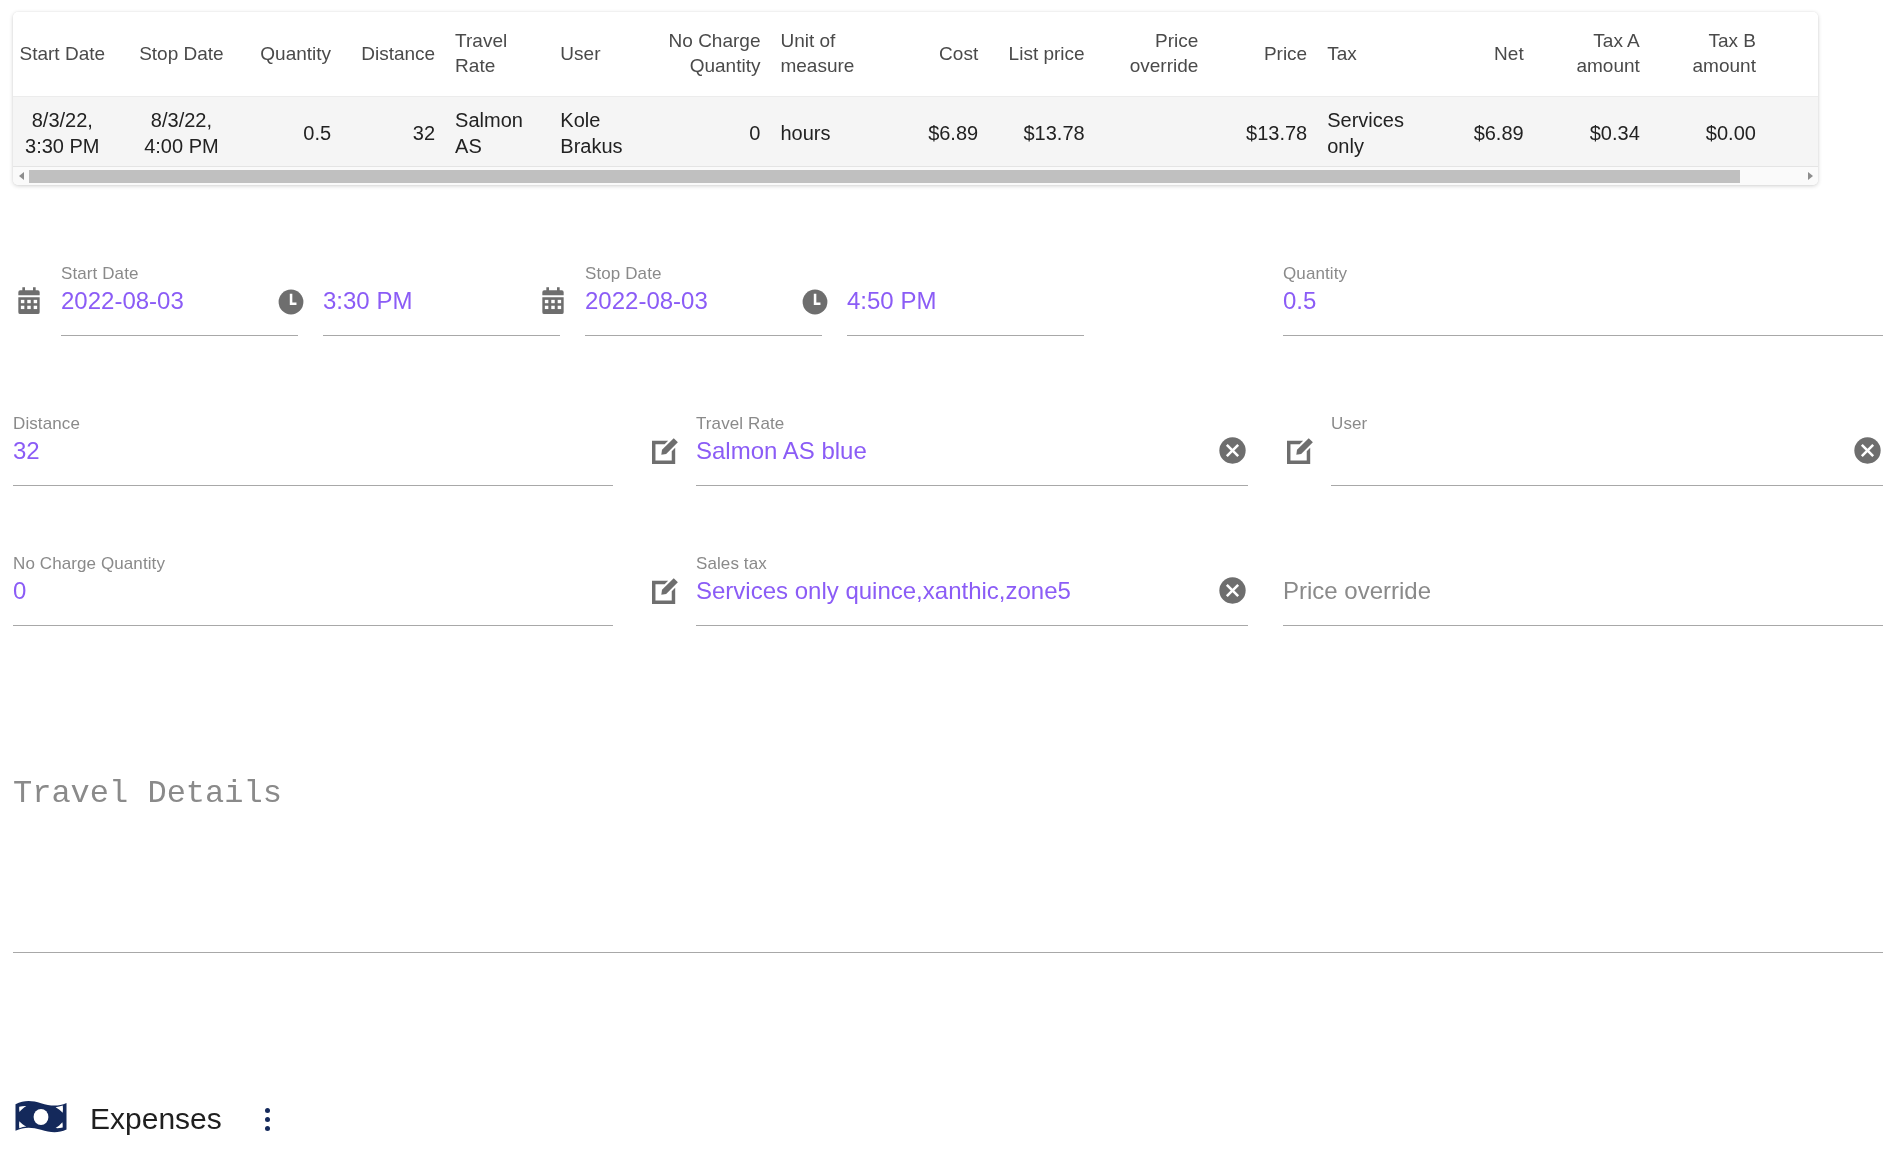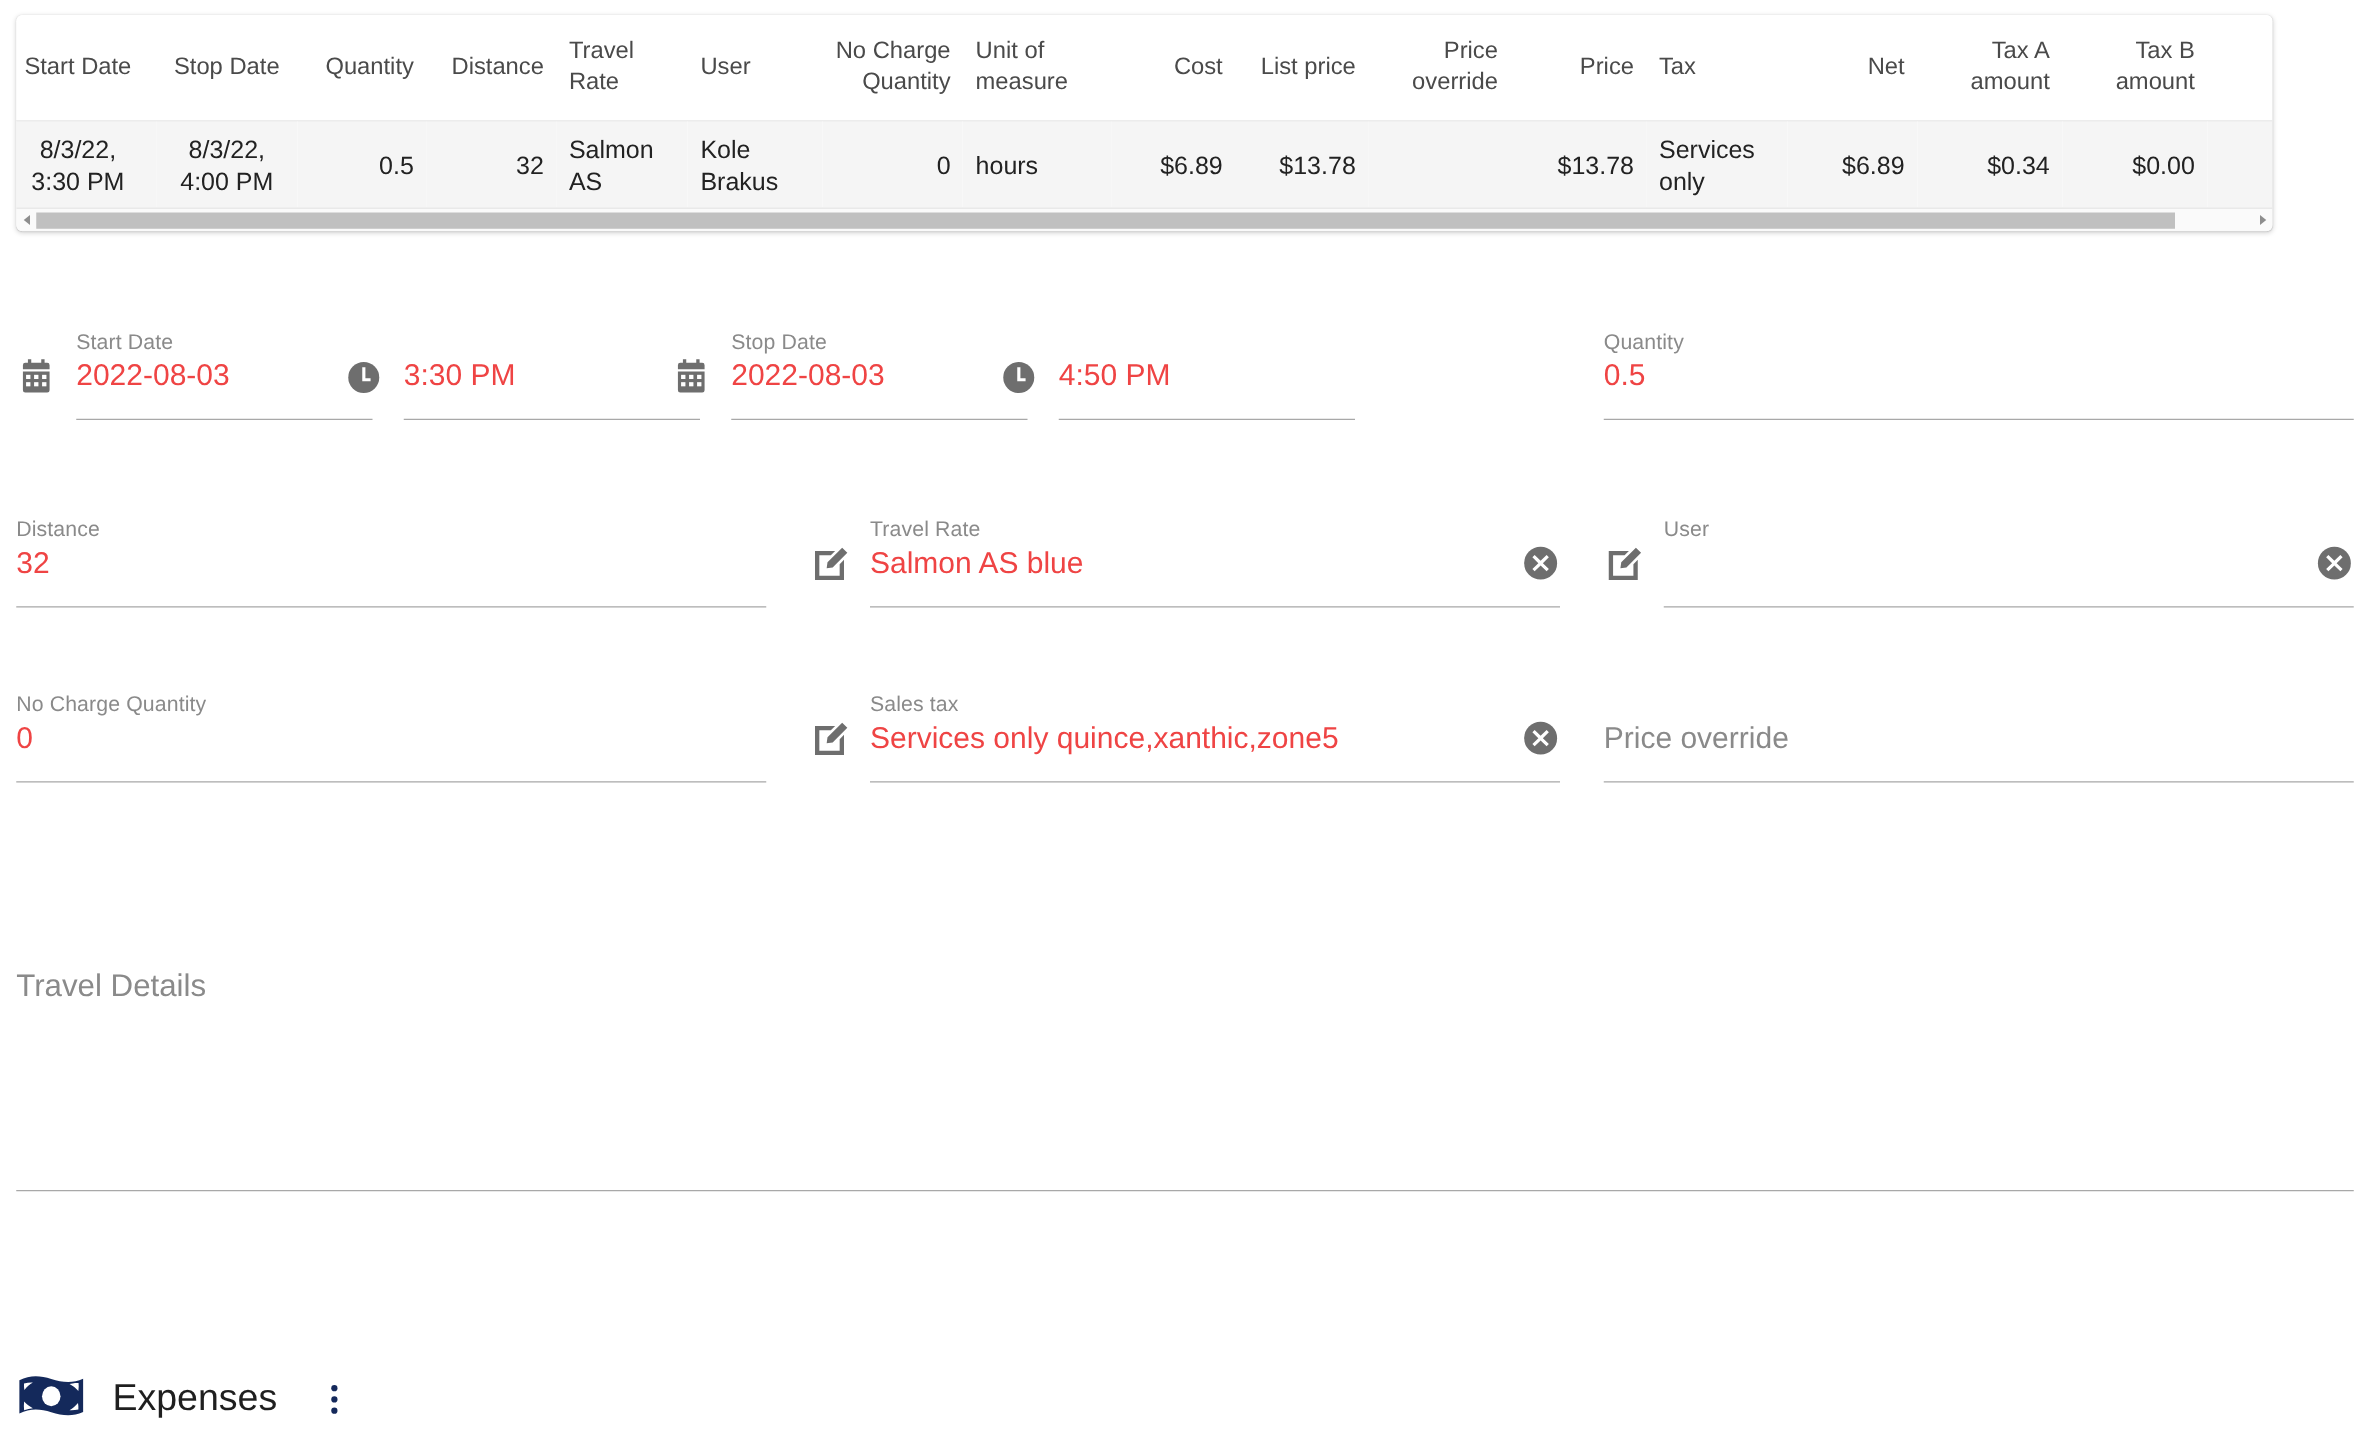--- a/index.html
+++ b/index.html
@@ -125,21 +125,21 @@
     left: 0; top: 0;
     font-size: 17px;
     color: #8a8a8a;
     letter-spacing: .1px;
     white-space: nowrap;
   }
   .field .fvalue {
     position: absolute;
     left: 0; top: 23px;
     font-size: 24px;
-    color: #ef4444;
+    color: #8b5cf6;
     white-space: nowrap;
   }
   .field .fvalue.placeholder { color: #8a8a8a; }
   .field .fline {
     position: absolute;
     left: 0; bottom: 0;
     height: 1px;
     width: 100%;
     background: #a8a8a8;
   }
@@ -163,22 +163,23 @@
 
   
   .travel-details {
     position: absolute;
     left: 13px; top: 775px;
     width: 1870px; height: 178px;
   }
   .travel-details .td-ph {
     position: absolute;
     left: 0; top: 0;
-    font-size: 25px;
+    font-size: 32px;
     color: #8a8a8a;
+    font-family: Liberation Mono, monospace;
   }
   .travel-details .td-line {
     position: absolute;
     left: 0; bottom: 0;
     width: 100%; height: 1px;
     background: #a8a8a8;
   }
 
   
   .expenses {

